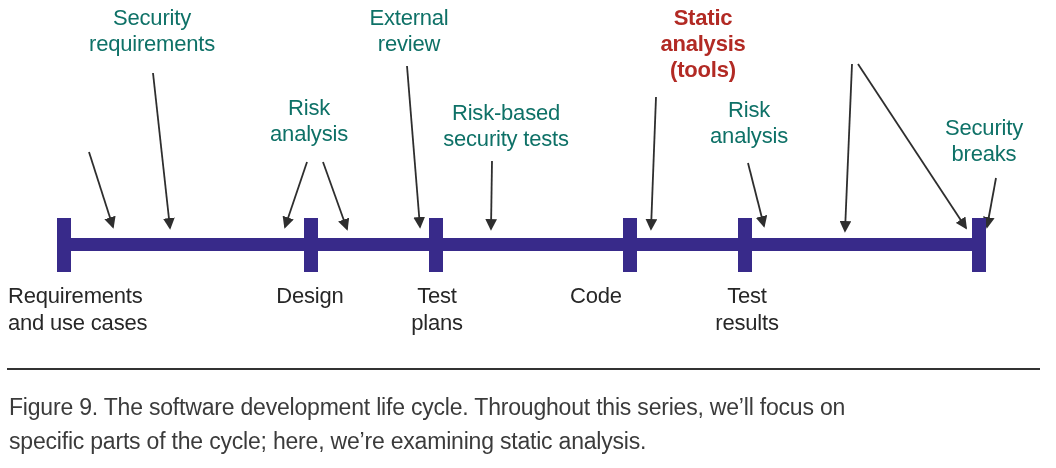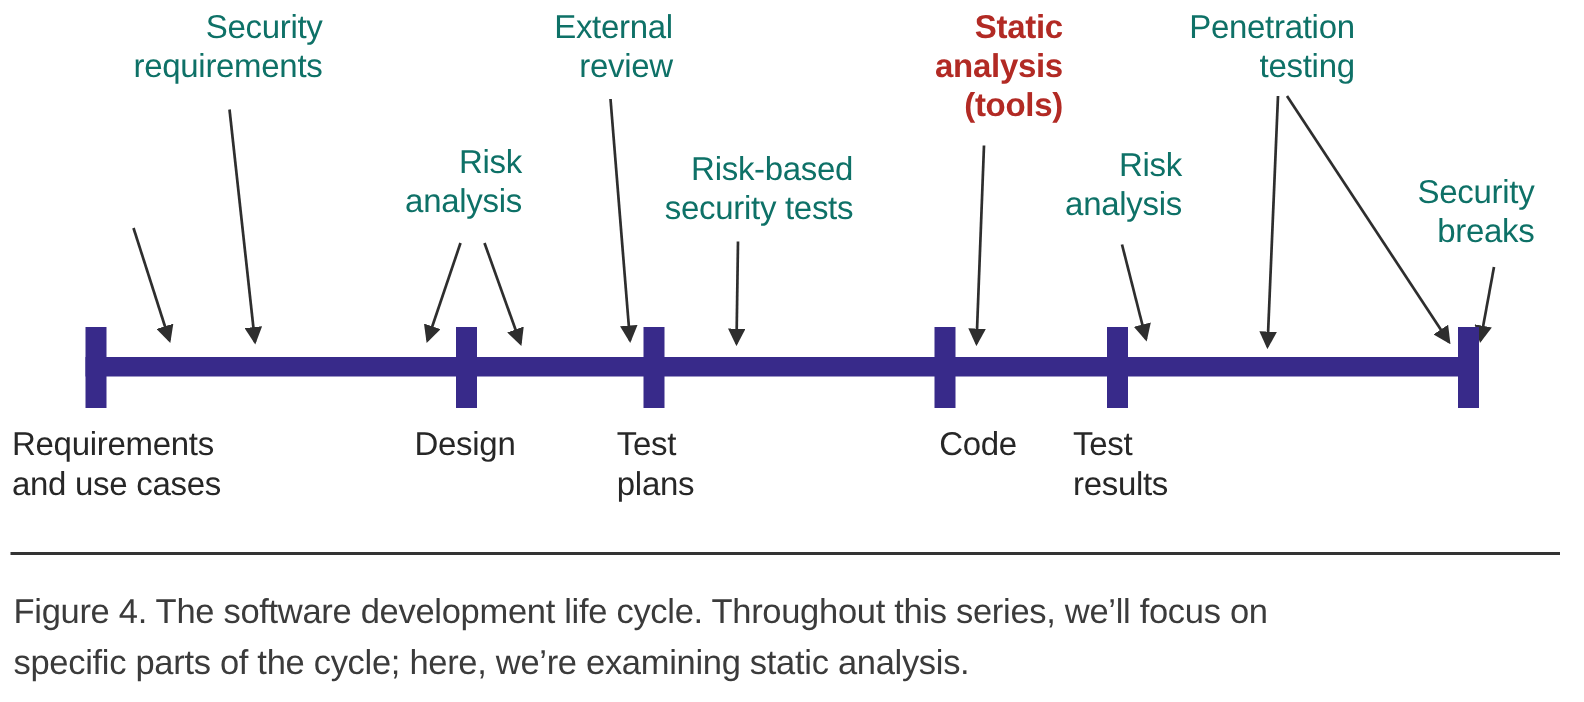--- a/index.html
+++ b/index.html
@@ -46,35 +46,37 @@
   .tick {
     position: absolute;
     top: 218px;
     width: 14px;
     height: 54px;
     background: var(--timeline, #382a8a);
   }
   .ann {
     position: absolute;
     transform: translateX(-50%);
-    text-align: right;
+    text-align: center;
     white-space: pre-line;
     font-size: 22px;
     line-height: 26px;
     color: var(--annotation, #0e7167);
     letter-spacing: -0.2px;
   }
   .ann.emphasis {
     color: var(--emphasis, #b22a24);
     font-weight: bold;
+    margin-left: 37px;
   }
   .phase {
     position: absolute;
     top: 282px;
     transform: translateX(-50%);
+    text-align: center;
     white-space: pre-line;
     font-size: 22px;
     line-height: 27px;
     color: var(--phase_label, #272727);
     letter-spacing: -0.2px;
   }
   .phase.left-align {
     transform: none;
     text-align: left;
   }
@@ -137,31 +139,29 @@
 analysis</div>
     <div class="ann" style="left:506px;top:100px">Risk-based
 security tests</div>
     <div class="ann" style="left:409px;top:5px">External
 review</div>
     <div class="ann emphasis" style="left:666px;top:5px">Static
 analysis
 (tools)</div>
     <div class="ann" style="left:749px;top:97px">Risk
 analysis</div>
-    <div class="ann" style="left:848px;top:5px">Penetration
-testing</div>
     <div class="ann" style="left:984px;top:115px">Security
 breaks</div>
 
     <div class="phase left-align" style="left:8px">Requirements
 and use cases</div>
     <div class="phase" style="left:310px">Design</div>
     <div class="phase" style="left:437px">Test
 plans</div>
-    <div class="phase" style="left:652px">Code</div>
+    <div class="phase" style="left:596px">Code</div>
     <div class="phase" style="left:747px">Test
 results</div>
   </div>
 
   <div class="divider"></div>
-  <div class="caption">Figure 4. The software development life cycle. Throughout this series, we’ll focus on
+  <div class="caption">Figure 9. The software development life cycle. Throughout this series, we’ll focus on
 specific parts of the cycle; here, we’re examining static analysis.</div>
 </div>
 
 </body></html>

